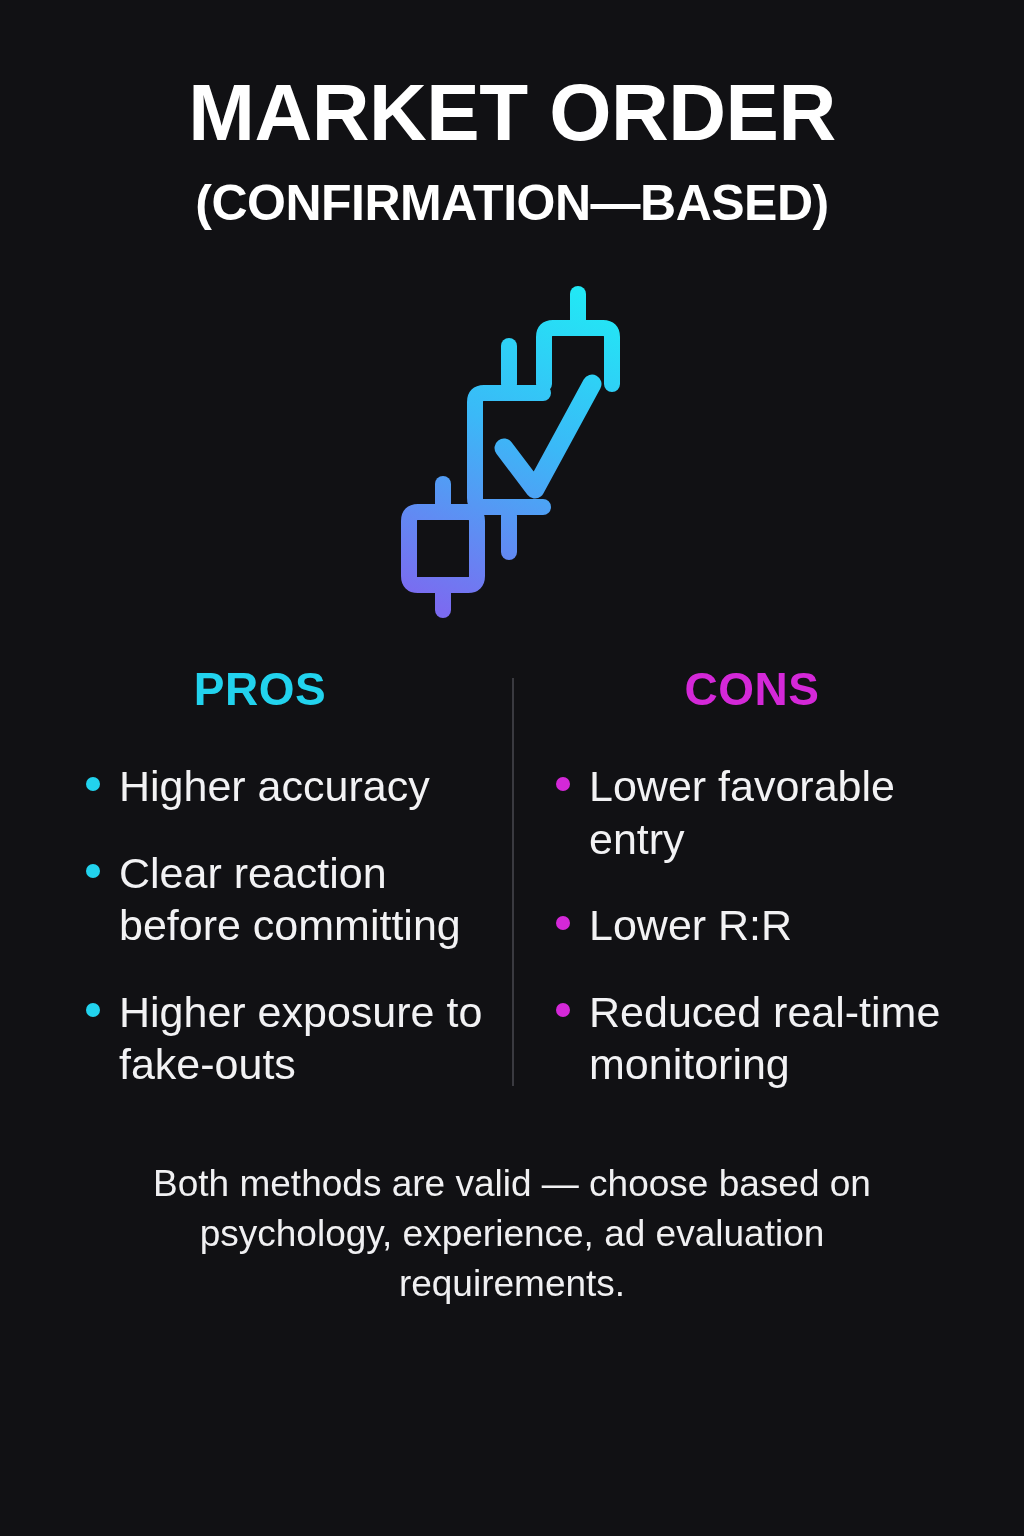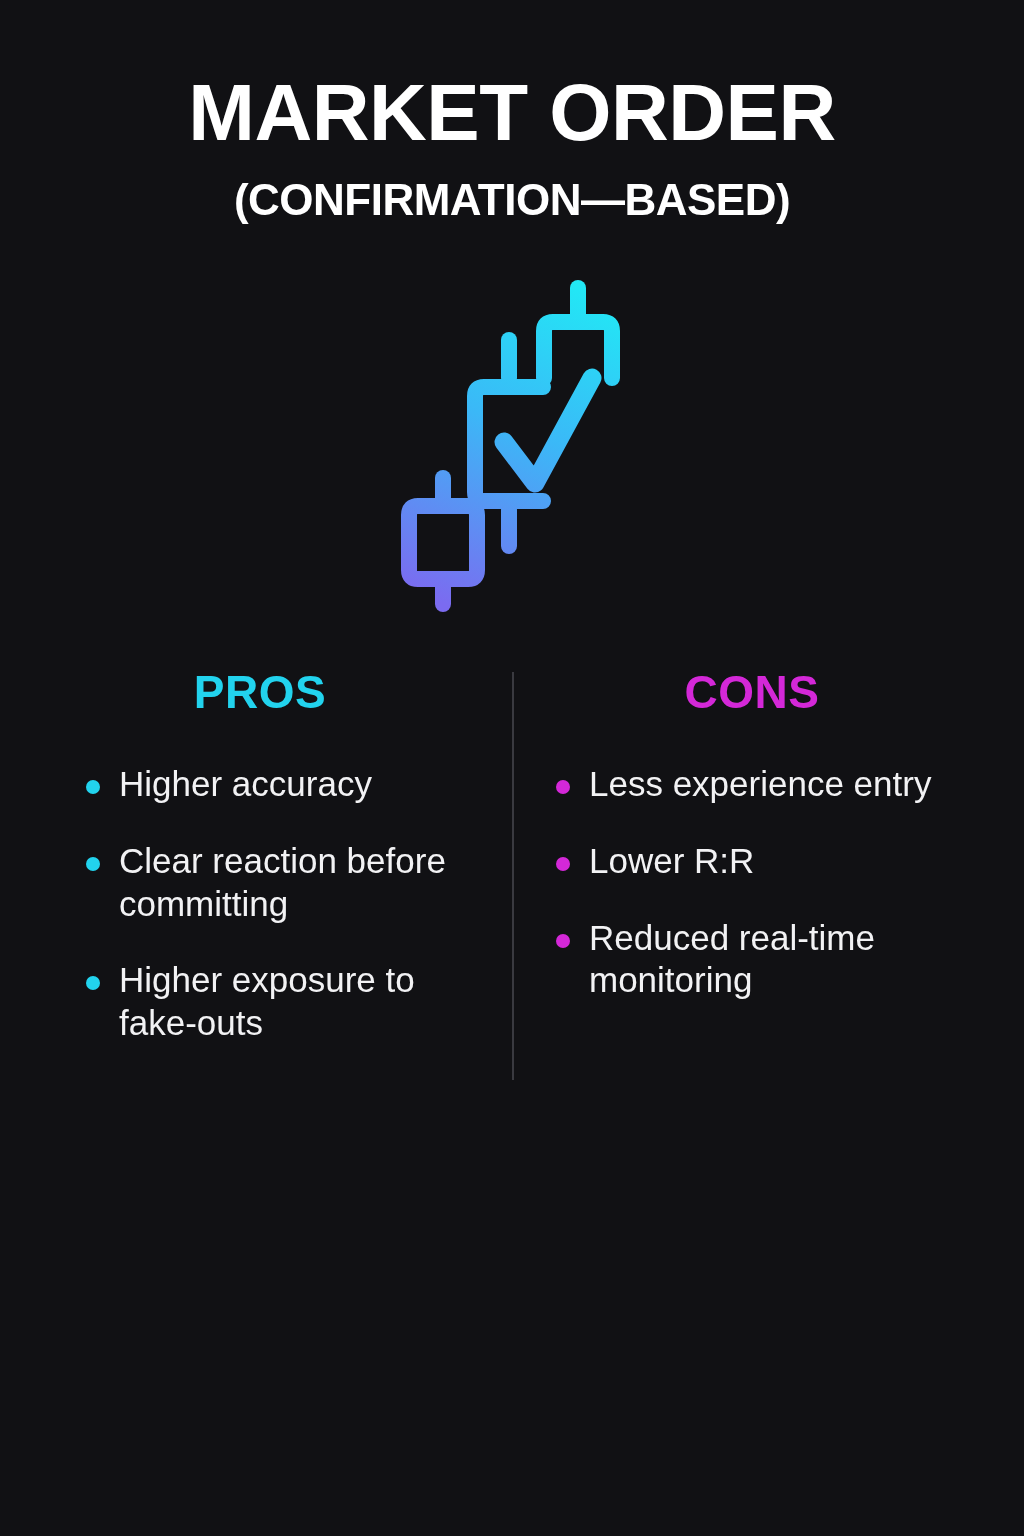--- a/index.html
+++ b/index.html
@@ -39,21 +39,21 @@
     font-weight: 700;
     line-height: 0.98;
     letter-spacing: -0.5px;
     color: #ffffff;
     text-transform: uppercase;
     padding: 0 90px;
   }
 
   .title-sub {
     margin-top: 26px;
-    font-size: 44px;
+    font-size: 50px;
     font-weight: 700;
     line-height: 1.0;
     letter-spacing: -0.5px;
     color: #ffffff;
     text-transform: uppercase;
   }
 
   
   .icon-wrap {
     margin-top: 52px;
@@ -81,21 +81,20 @@
     left: 512px;
     top: 16px;
     width: 2px;
     height: 408px;
     background: #3a3a40;
   }
 
   .col {
     width: 512px;
     padding-top: 0;
-    margin-top: 9px;
   }
 
   .col-pros { padding-left: 86px; padding-right: 20px; }
   .col-cons { padding-left: 44px; padding-right: 44px; }
 
   .col-heading {
     font-size: 46px;
     font-weight: 700;
     letter-spacing: 0.5px;
     text-transform: uppercase;
@@ -113,21 +112,21 @@
     text-align: center;
     padding-right: 32px;
   }
 
   ul.bullets { list-style: none; }
 
   ul.bullets li {
     display: flex;
     align-items: flex-start;
     margin-bottom: 34px;
-    font-size: 35px;
+    font-size: 43px;
     line-height: 1.22;
     font-weight: 400;
     color: #f2f2f4;
   }
 
   ul.bullets li:last-child { margin-bottom: 0; }
 
   .dot {
     flex: 0 0 auto;
     width: 14px;
@@ -214,29 +213,30 @@
           <span class="bullet-text">Higher exposure to fake-outs</span>
         </li>
       </ul>
     </div>
 
     <div class="col col-cons">
       <div class="col-heading">CONS</div>
       <ul class="bullets">
         <li>
           <span class="dot"></span>
-          <span class="bullet-text">Less experience entry</span>
+          <span class="bullet-text">Lower favorable entry</span>
         </li>
         <li>
           <span class="dot"></span>
           <span class="bullet-text">Lower R:R</span>
         </li>
         <li>
           <span class="dot"></span>
           <span class="bullet-text">Reduced real-time monitoring</span>
         </li>
       </ul>
     </div>
 
   </div>
 
+  <div class="footer">Both methods are valid — choose based on psychology, experience, ad evaluation requirements.</div>
 
 </div>
 
 </body></html>

